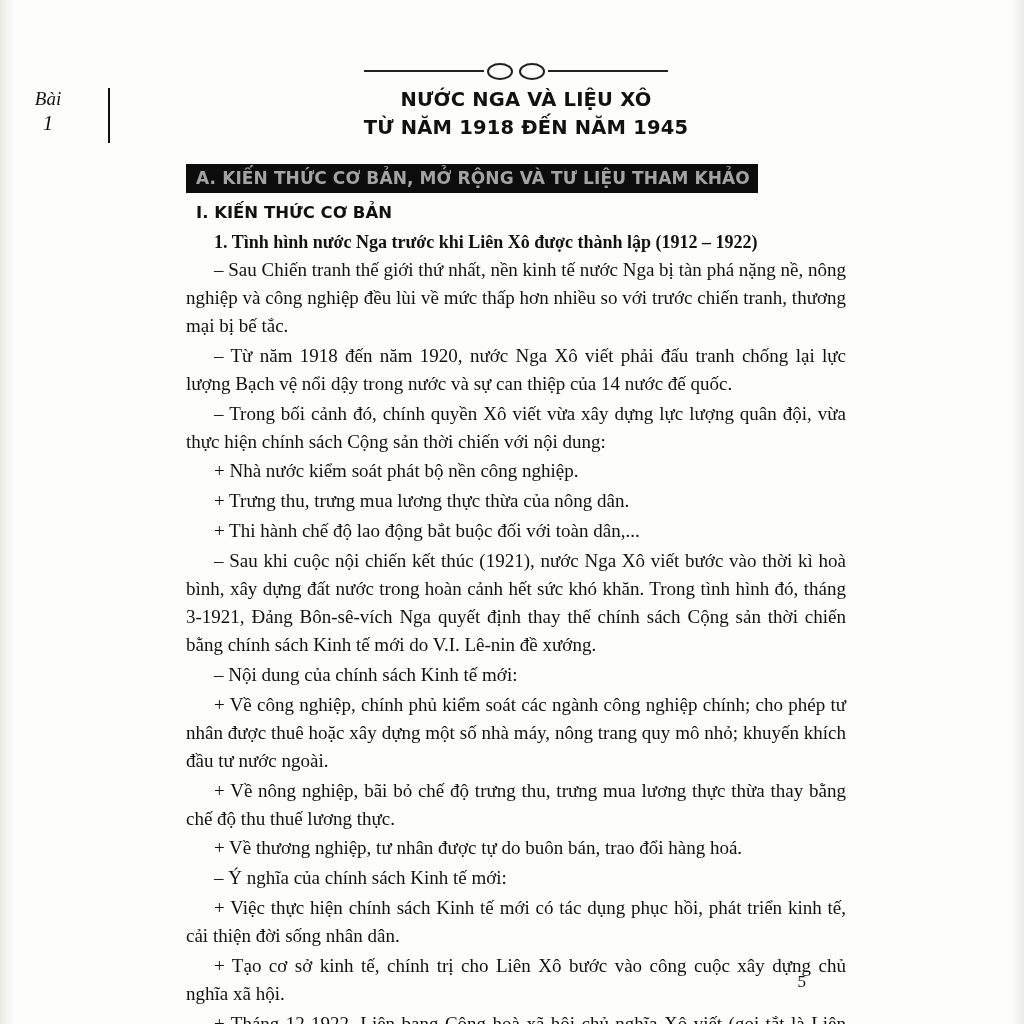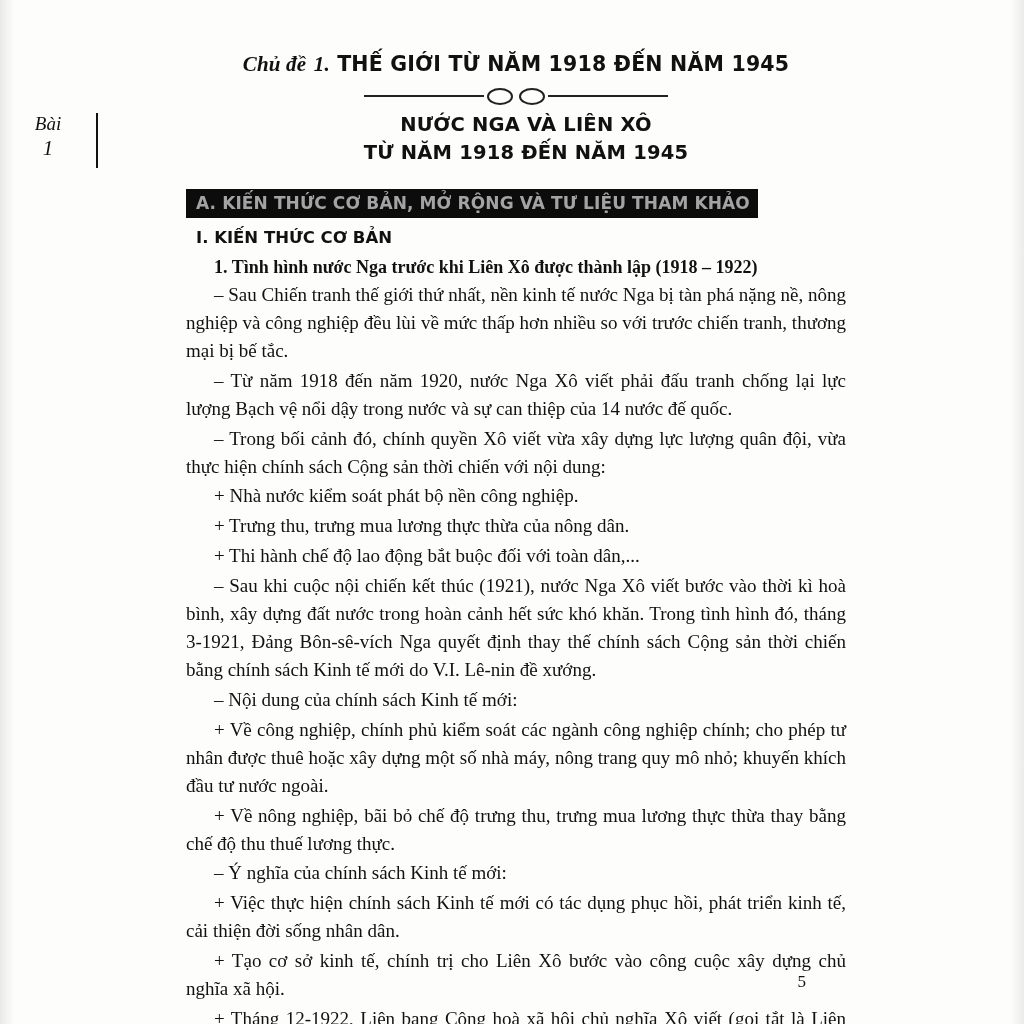--- a/index.html
+++ b/index.html
@@ -90,21 +90,21 @@
     margin-top: 2px;
     min-height: 66px;
   }
   .bai-box {
     position: absolute;
     left: -176px;
     top: 2px;
     width: 76px;
     text-align: center;
     border-right: 2px solid #111;
-    padding-right: 10px;
+    padding-right: 22px;
     padding-bottom: 6px;
   }
   .bai-label {
     font-family: "Liberation Serif", serif;
     font-style: italic;
     font-size: 19px;
     line-height: 1.15;
   }
   .bai-number {
     font-family: "Liberation Serif", serif;
@@ -171,60 +171,56 @@
     font-size: 17px;
   }
 </style>
 </head>
 <body>
 
 <div class="page">
 
   <div class="content">
 
-    <div class="chapter-title">
-      <span class="chu-de">Chủ đề</span>
-      <span class="chu-de">1.</span>
-      <span>THẾ GIỚI TỪ NĂM 1918 ĐẾN NĂM 1945</span>
-    </div>
 
     <div class="divider-ornament">
       <span class="line"></span>
       <span class="ring"></span>
       <span class="ring"></span>
       <span class="line"></span>
     </div>
 
     <div class="lesson-block">
       <div class="bai-box">
         <div class="bai-label">Bài</div>
         <div class="bai-number">1</div>
       </div>
       <div class="lesson-title">
-        <div>NƯỚC NGA VÀ LIÊN XÔ</div>
+        <div>NƯỚC NGA VÀ LIỆU XÔ</div>
         <div>TỪ NĂM 1918 ĐẾN NĂM 1945</div>
       </div>
     </div>
 
     <div class="banner">A. KIẾN THỨC CƠ BẢN, MỞ RỘNG VÀ TƯ LIỆU THAM KHẢO</div>
 
     <div class="section-heading">I. KIẾN THỨC CƠ BẢN</div>
 
-    <div class="sub-heading">1. Tình hình nước Nga trước khi Liên Xô được thành lập (1918 – 1922)</div>
+    <div class="sub-heading">1. Tình hình nước Nga trước khi Liên Xô được thành lập (1912 – 1922)</div>
 
     <p class="para">– Sau Chiến tranh thế giới thứ nhất, nền kinh tế nước Nga bị tàn phá nặng nề, nông nghiệp và công nghiệp đều lùi về mức thấp hơn nhiều so với trước chiến tranh, thương mại bị bế tắc.</p>
     <p class="para">– Từ năm 1918 đến năm 1920, nước Nga Xô viết phải đấu tranh chống lại lực lượng Bạch vệ nổi dậy trong nước và sự can thiệp của 14 nước đế quốc.</p>
     <p class="para">– Trong bối cảnh đó, chính quyền Xô viết vừa xây dựng lực lượng quân đội, vừa thực hiện chính sách Cộng sản thời chiến với nội dung:</p>
     <p class="para">+ Nhà nước kiểm soát phát bộ nền công nghiệp.</p>
     <p class="para">+ Trưng thu, trưng mua lương thực thừa của nông dân.</p>
     <p class="para">+ Thi hành chế độ lao động bắt buộc đối với toàn dân,...</p>
     <p class="para">– Sau khi cuộc nội chiến kết thúc (1921), nước Nga Xô viết bước vào thời kì hoà bình, xây dựng đất nước trong hoàn cảnh hết sức khó khăn. Trong tình hình đó, tháng 3-1921, Đảng Bôn-sê-vích Nga quyết định thay thế chính sách Cộng sản thời chiến bằng chính sách Kinh tế mới do V.I. Lê-nin đề xướng.</p>
     <p class="para">– Nội dung của chính sách Kinh tế mới:</p>
     <p class="para">+ Về công nghiệp, chính phủ kiểm soát các ngành công nghiệp chính; cho phép tư nhân được thuê hoặc xây dựng một số nhà máy, nông trang quy mô nhỏ; khuyến khích đầu tư nước ngoài.</p>
     <p class="para">+ Về nông nghiệp, bãi bỏ chế độ trưng thu, trưng mua lương thực thừa thay bằng chế độ thu thuế lương thực.</p>
+    <p class="para">+ Về thương nghiệp, tư nhân được tự do buôn bán, trao đổi hàng hoá.</p>
     <p class="para">– Ý nghĩa của chính sách Kinh tế mới:</p>
     <p class="para">+ Việc thực hiện chính sách Kinh tế mới có tác dụng phục hồi, phát triển kinh tế, cải thiện đời sống nhân dân.</p>
     <p class="para">+ Tạo cơ sở kinh tế, chính trị cho Liên Xô bước vào công cuộc xây dựng chủ nghĩa xã hội.</p>
     <p class="para">+ Tháng 12-1922, Liên bang Cộng hoà xã hội chủ nghĩa Xô viết (gọi tắt là Liên Xô) được thành lập.</p>
 
   </div>
 
   <div class="page-number">5</div>
 
 </div>

